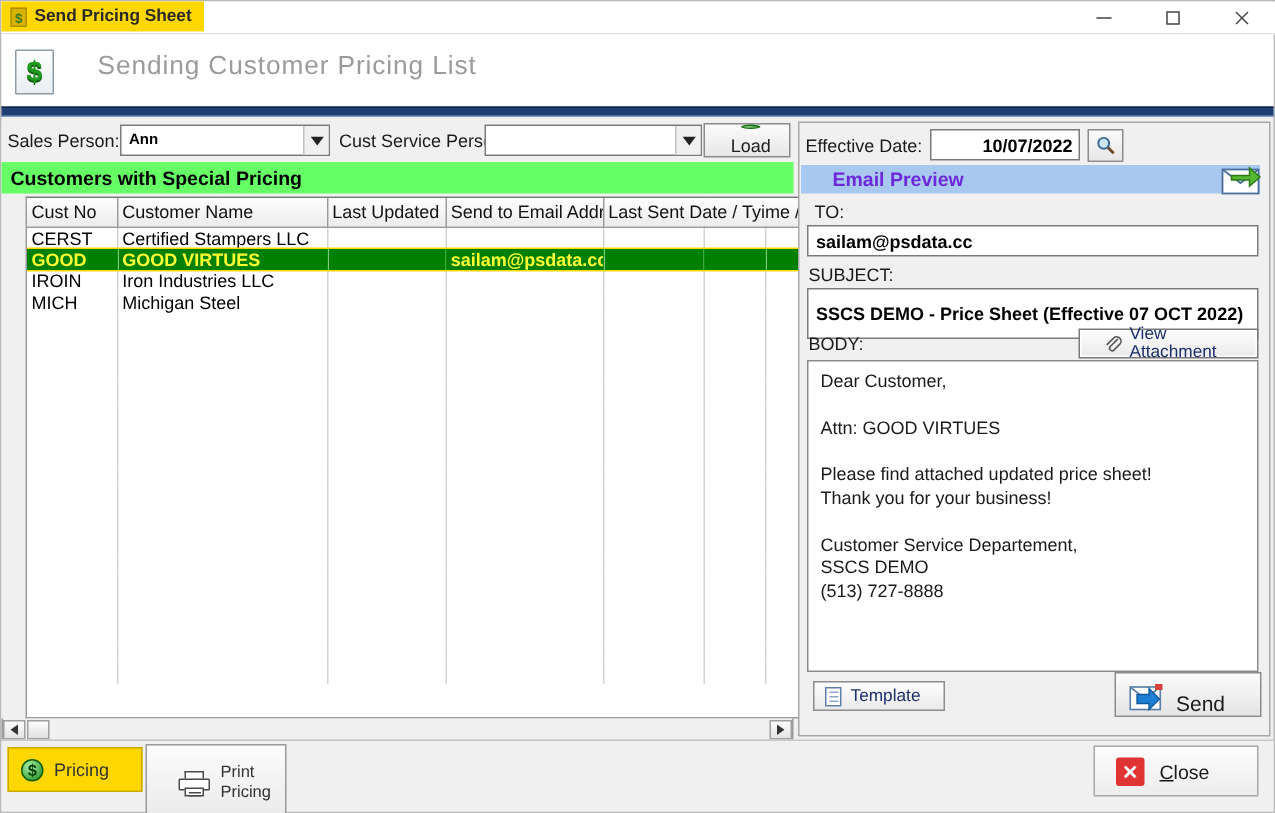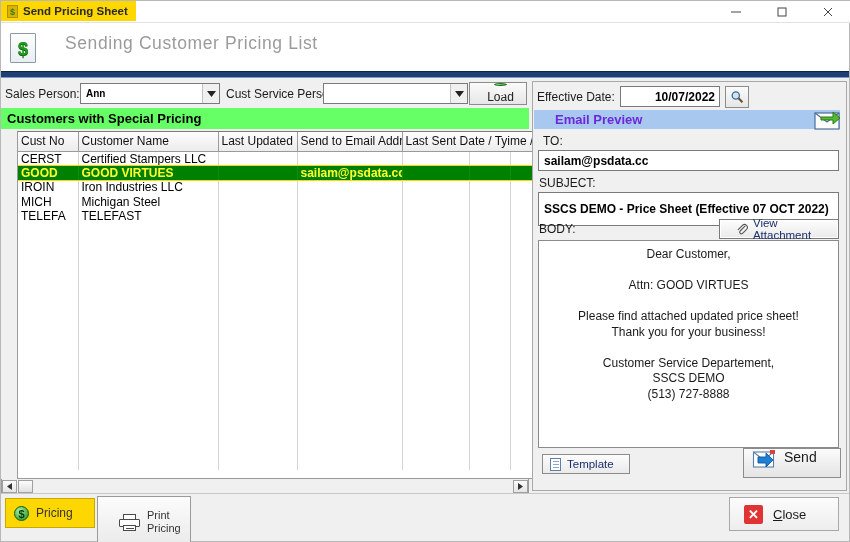--- a/index.html
+++ b/index.html
@@ -311,21 +311,20 @@
   }
   .bodybox {
     position: absolute; left: 5px; top: 158px;
     width: 301px; height: 208px;
     background: #ffffff; border: 1px solid #8a8a8a;
     padding: 6px 8px;
     font-size: 12px; color: #1a1a1a;
     line-height: 15.5px;
     white-space: pre-wrap;
     overflow: hidden;
-    text-align: center;
   }
   .btn-template {
     position: absolute; left: 9px; top: 372px;
     width: 88px; height: 20px;
     background: linear-gradient(#fdfdfd,#eaeaea);
     border: 1px solid #8c8c8c;
     display: flex; align-items: center; gap: 6px;
     padding-left: 7px;
     font-size: 11.5px; color: #1a2f6a;
   }
@@ -337,21 +336,21 @@
   .doc-ico::after {
     content: ""; position: absolute; left: 1.5px; top: 2px;
     width: 6px; height: 1px; background: #8aa8cc;
     box-shadow: 0 3px 0 #8aa8cc, 0 6px 0 #8aa8cc;
   }
   .btn-send {
     position: absolute; left: 210px; top: 366px;
     width: 98px; height: 30px;
     background: linear-gradient(#fbfbfb,#e4e4e4);
     border: 1px solid #8c8c8c;
-    display: flex; align-items: flex-start; gap: 6px;
+    display: flex; align-items: flex-end; gap: 6px;
     padding-left: 8px;
     font-size: 14px; color: #1a1a1a;
   }
 
   
   .btn-close {
     position: absolute; left: 728px; top: 496px;
     width: 110px; height: 34px;
     background: linear-gradient(#fcfcfc,#ededed);
     border: 1px solid #a8a8a8;
@@ -486,29 +485,20 @@
             <tr>
               <td>MICH</td>
               <td>Michigan Steel</td>
               <td></td>
               <td></td>
               <td></td>
               <td></td>
               <td style="border-right: none;"></td>
             </tr>
             <tr>
-              <td>TELEFA</td>
-              <td>TELEFAST</td>
-              <td></td>
-              <td></td>
-              <td></td>
-              <td></td>
-              <td style="border-right: none;"></td>
-            </tr>
-            <tr>
               <td>&nbsp;</td>
               <td>&nbsp;</td>
               <td>&nbsp;</td>
               <td>&nbsp;</td>
               <td>&nbsp;</td>
               <td>&nbsp;</td>
               <td style="border-right: none;">&nbsp;</td>
             </tr>
             <tr>
               <td>&nbsp;</td>

